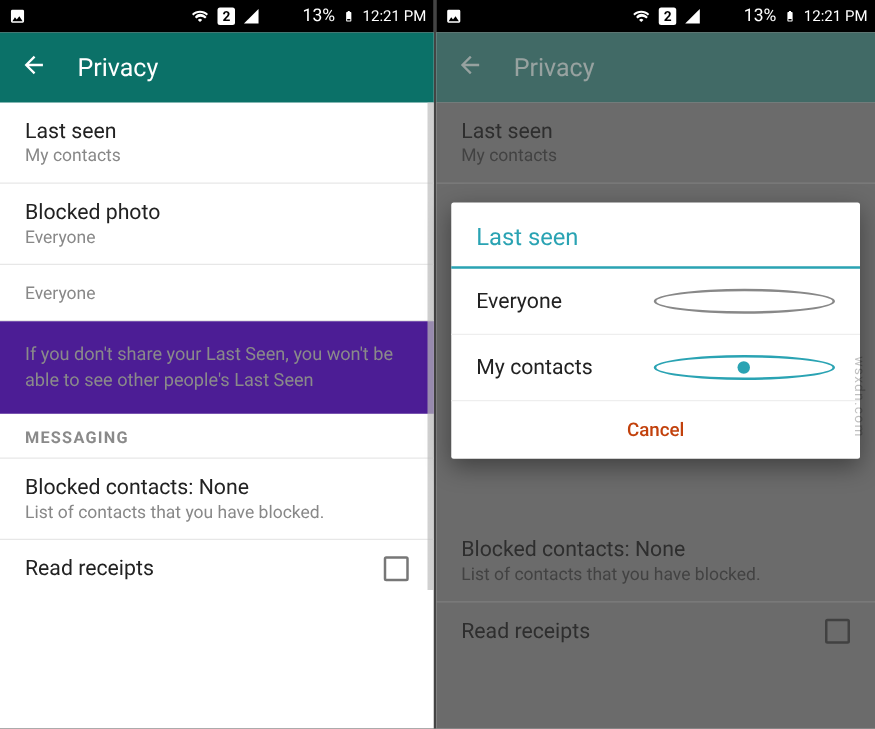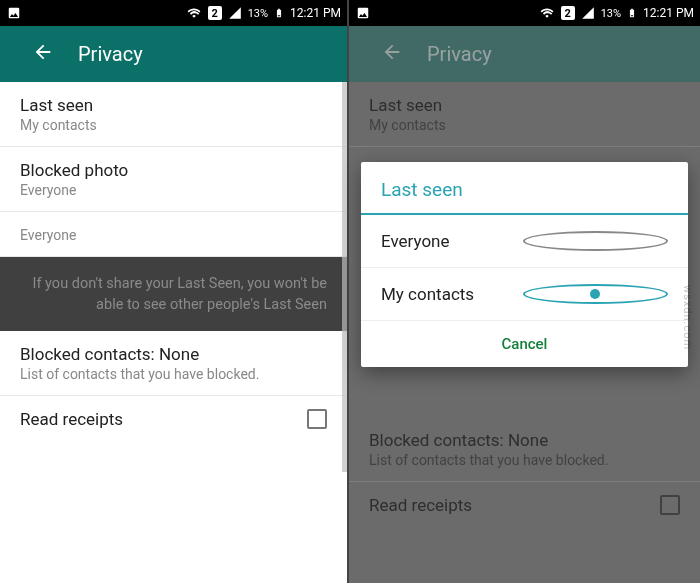--- a/index.html
+++ b/index.html
@@ -34,56 +34,55 @@
     }
     .sb-left, .sb-right { display: flex; align-items: center; gap: 6px; }
     .sb-right { margin-left: auto; }
     .statusbar svg { fill: #fff; }
     .sb-badge {
       background: #fff; color: #000; font-weight: bold;
       font-size: 11px; width: 14px; height: 14px;
       display: inline-flex; align-items: center; justify-content: center;
       border-radius: 2px;
     }
-    .sb-pct { font-size: 11px; }
+    .sb-pct { font-size: 14px; margin-left: 28px; }
 
     
     .appbar {
       height: 56px;
       background: #0b7168;
       color: #fff;
       display: flex;
       align-items: center;
-      padding: 0 32px;
+      padding: 0 16px;
       gap: 24px;
     }
     .appbar .title { font-size: 20px; font-weight: 400; }
     .appbar svg { fill: #fff; }
     .appbar.dim { background: #5e9892; color: #d9e8e6; }
     .appbar.dim svg { fill: #d9e8e6; }
 
     
     .list { flex: 1; overflow: hidden; display: flex; flex-direction: column; }
     .row {
       padding: 13px 20px;
       border-bottom: 1px solid #e7e7e7;
       display: flex;
       align-items: center;
     }
     .row.noborder { border-bottom: none; }
     .row .txt { flex: 1; }
     .row .primary { font-size: 17px; color: #222; }
     .row .secondary { font-size: 14px; color: #888; margin-top: 2px; }
     .note {
-      background: #404040;
+      background: #4c1d95;
       color: #8a8a8a;
       font-size: 14.5px;
       padding: 16px 20px;
       line-height: 1.45;
-      text-align: right;
     }
     .section-header {
       color: #8a8a8a;
       font-size: 13px;
       font-weight: 700;
       letter-spacing: 1px;
       padding: 12px 20px 8px;
       border-bottom: 1px solid #e7e7e7;
     }
     .checkbox {
@@ -144,21 +143,21 @@
     .radio.checked::after {
       content: "";
       width: 10px; height: 10px;
       background: #2aa3b3;
       border-radius: 50%;
     }
     .dialog-actions {
       text-align: center;
       padding: 14px;
       font-size: 15px;
-      color: #15803d;
+      color: #c2410c;
       font-weight: 500;
     }
 
     .watermark {
       position: absolute;
       right: 6px; top: 285px;
       writing-mode: vertical-rl;
       font-size: 11px;
       color: rgba(0,0,0,0.25);
       letter-spacing: 1px;
@@ -212,20 +211,21 @@
         <div class="primary">Blocked photo</div>
         <div class="secondary">Everyone</div>
       </div>
     </div>
     <div class="row">
       <div class="txt">
         <div class="secondary">Everyone</div>
       </div>
     </div>
     <div class="note">If you don't share your Last Seen, you won't be able to see other people's Last Seen</div>
+    <div class="section-header">MESSAGING</div>
     <div class="row">
       <div class="txt">
         <div class="primary">Blocked contacts: None</div>
         <div class="secondary">List of contacts that you have blocked.</div>
       </div>
     </div>
     <div class="row noborder">
       <div class="txt">
         <div class="primary">Read receipts</div>
       </div>

